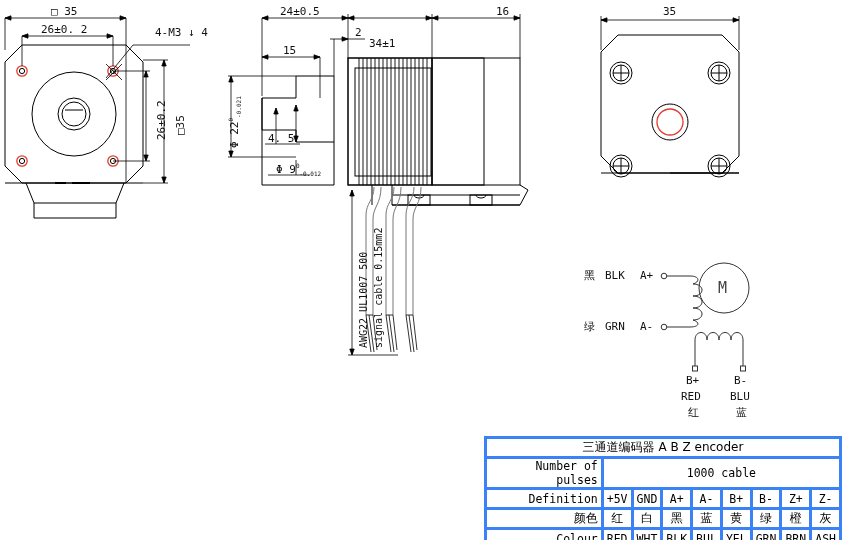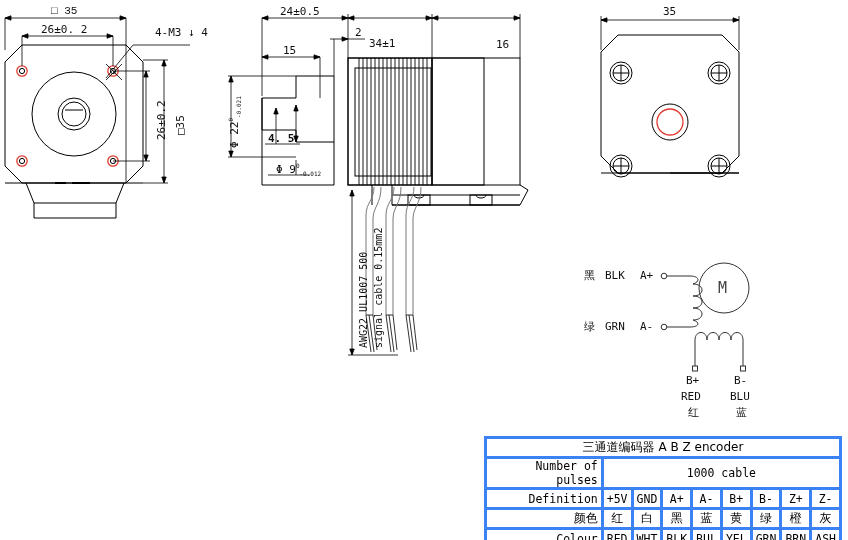--- a/index.html
+++ b/index.html
@@ -262,32 +262,32 @@
     <path d="M707,340 C707,330 719,330 719,340"></path>
     <path d="M719,340 C719,330 731,330 731,340"></path>
     <path d="M731,340 C731,330 743,330 743,340"></path>
     <line x1="695" y1="340" x2="695" y2="366"></line>
     <line x1="743" y1="340" x2="743" y2="366"></line>
     <rect x="692.5" y="366" width="5" height="5" fill="#fff"></rect>
     <rect x="740.5" y="366" width="5" height="5" fill="#fff"></rect>
   </g>
 </svg>
 
-<div class="lbl" style="left:51px;top:6px;font-family:Liberation Mono, monospace;">□ 35</div>
+<div class="lbl" style="left:51px;top:6px;">□ 35</div>
 <div class="lbl" style="left:41px;top:24px;">26±0. 2</div>
 <div class="lbl" style="left:147px;top:27px;margin-left:8px;">4-M3 ↓ 4</div>
 <div class="lbl vert" style="left:156px;top:140px;transform:rotate(-90deg);">26±0.2</div>
 <div class="lbl vert" style="left:175px;top:135px;transform:rotate(-90deg);">□35</div>
 
 <div class="lbl" style="left:280px;top:6px;">24±0.5</div>
 <div class="lbl" style="left:369px;top:6px;margin-top:32px;">34±1</div>
-<div class="lbl" style="left:496px;top:6px;margin-top:33px;">16</div>
+<div class="lbl" style="left:496px;top:6px;">16</div>
 <div class="lbl" style="left:355px;top:27px;">2</div>
 <div class="lbl" style="left:283px;top:45px;">15</div>
-<div class="lbl" style="left:268px;top:133px;font-weight:bold;">4. 5</div>
+<div class="lbl" style="left:268px;top:133px;">4. 5</div>
 
 <div class="lbl vert" style="left:228px;top:148px;transform:rotate(-90deg);">
   <span>Φ 22</span><span class="sup">0</span><span class="sub">-0.021</span>
 </div>
 
 <div class="lbl" style="left:276px;top:163px;">
   <span>Φ 9</span><span class="sup">0</span><span class="sub">-0.012</span>
 </div>
 
 <div class="lbl vert" style="left:359px;top:348px;transform:rotate(-90deg);font-size:10px;">AWG22 UL1007 500</div>

